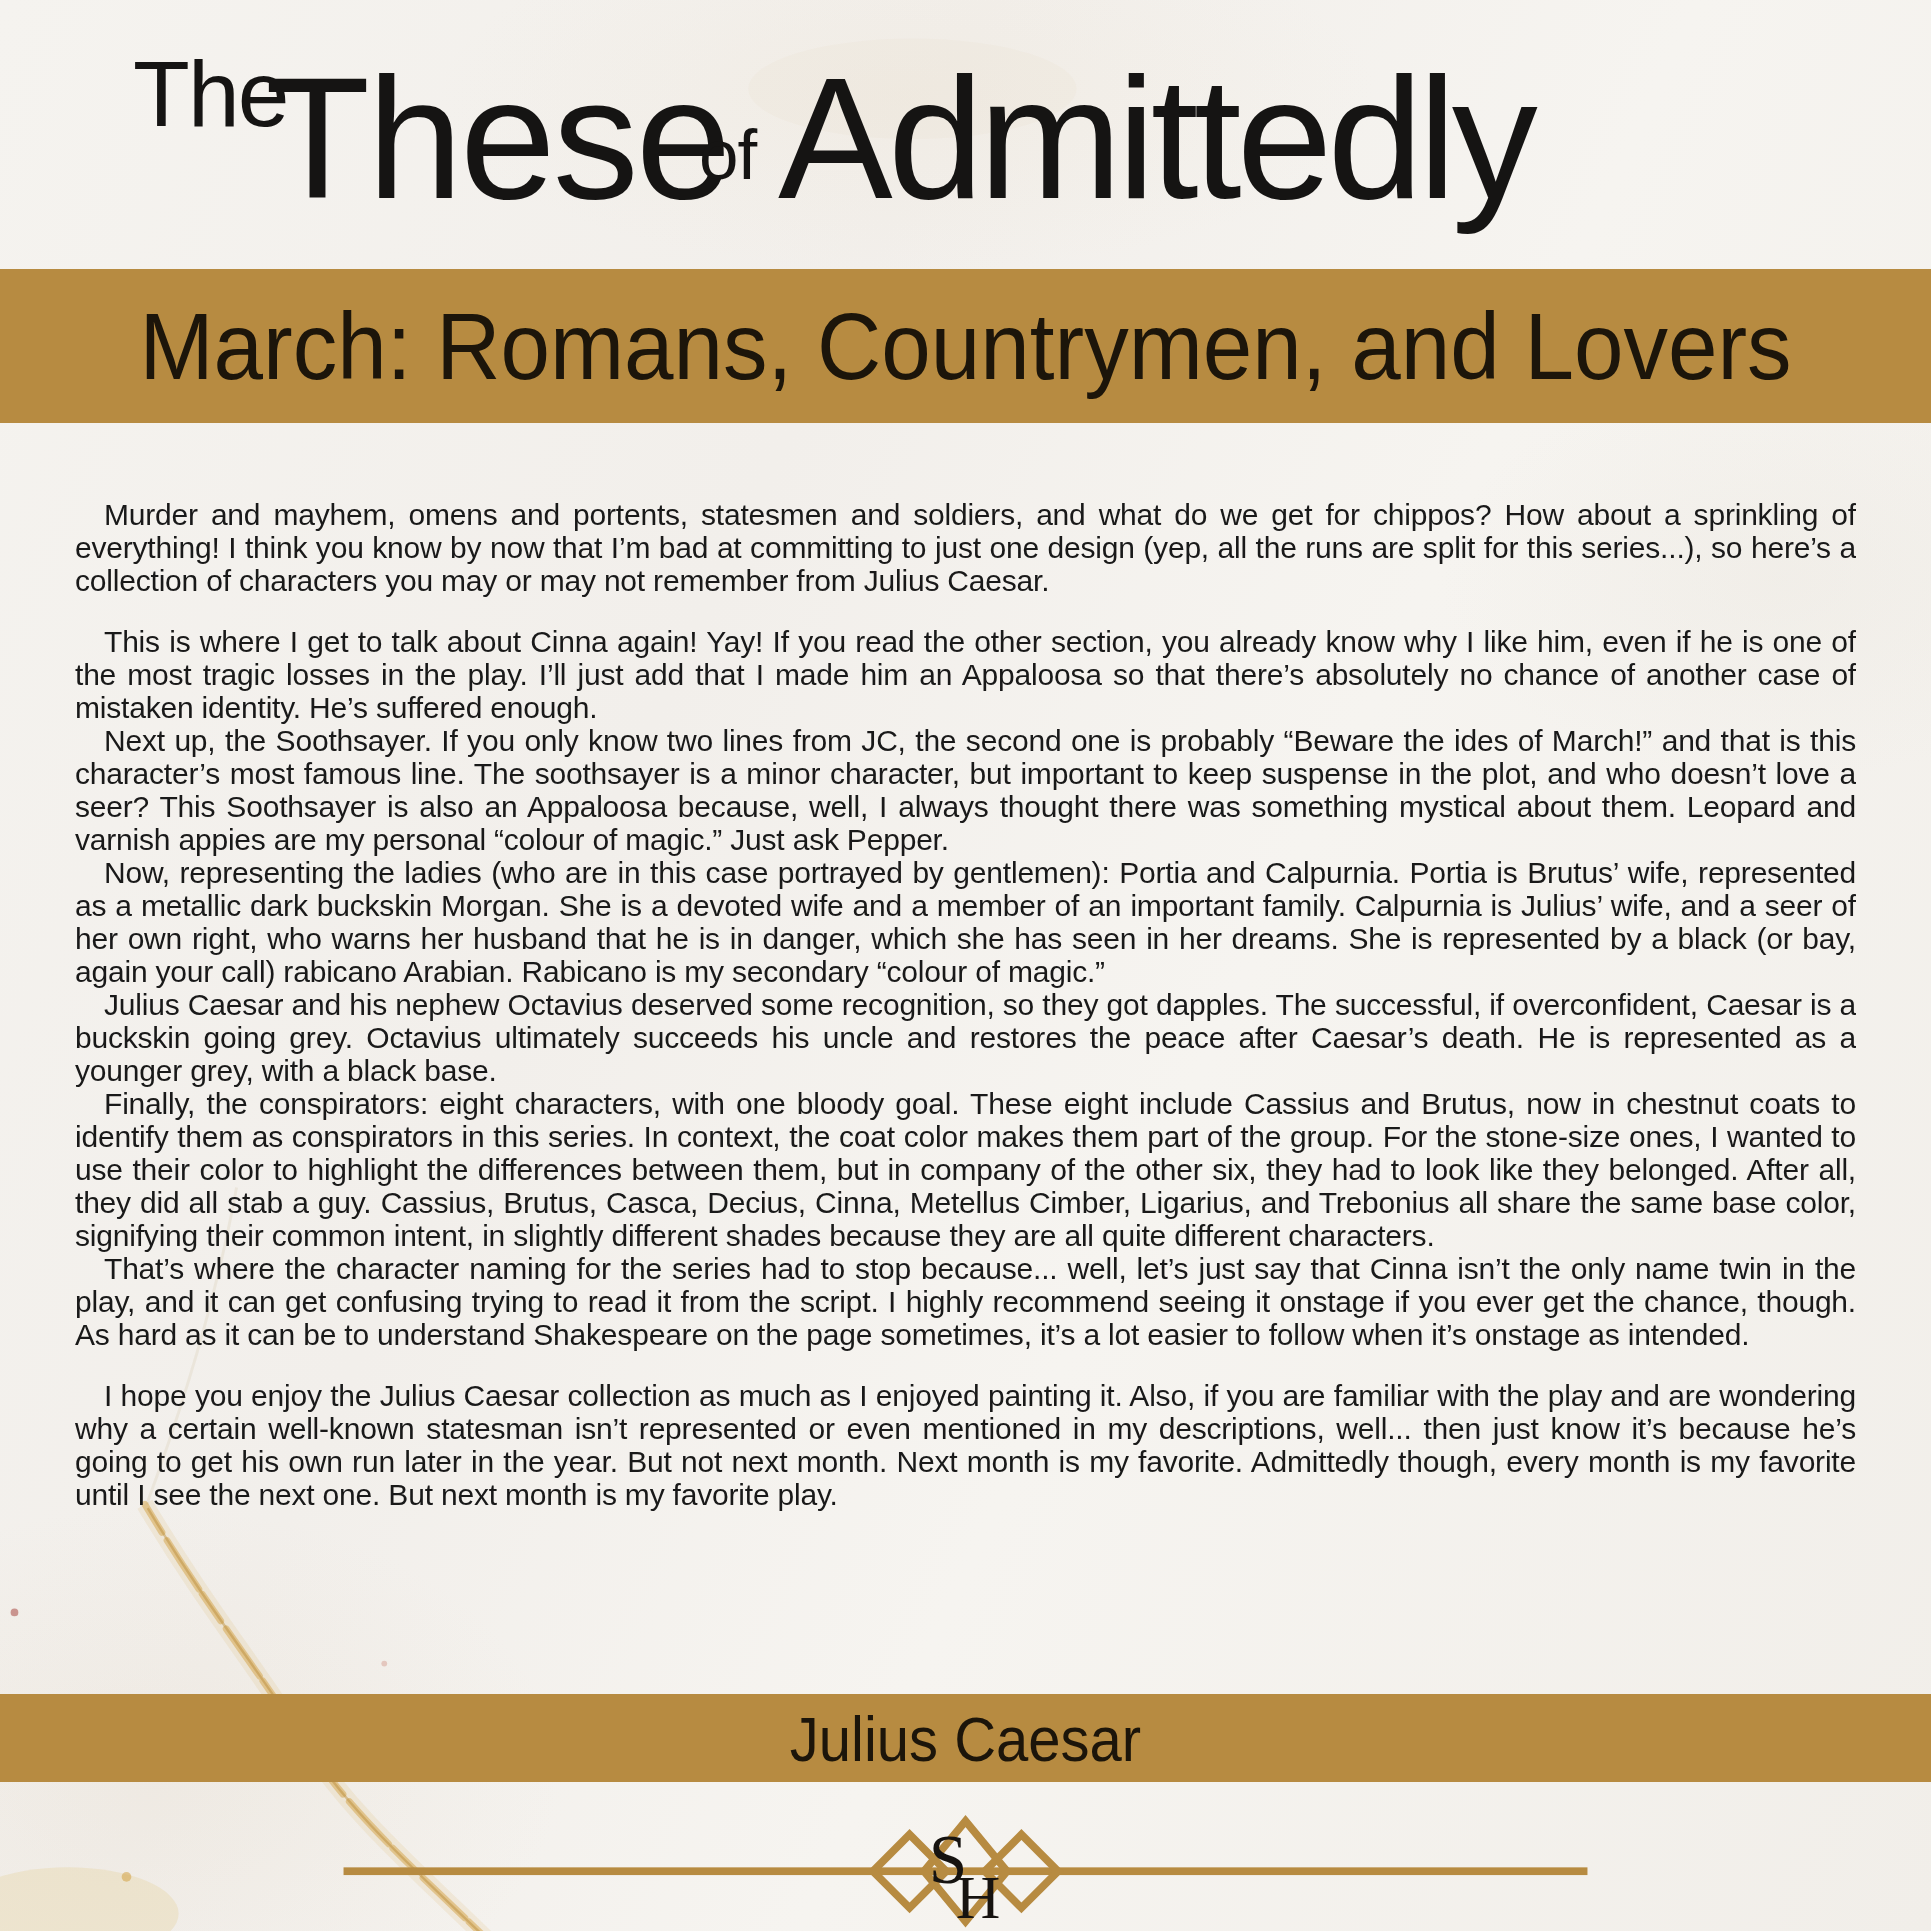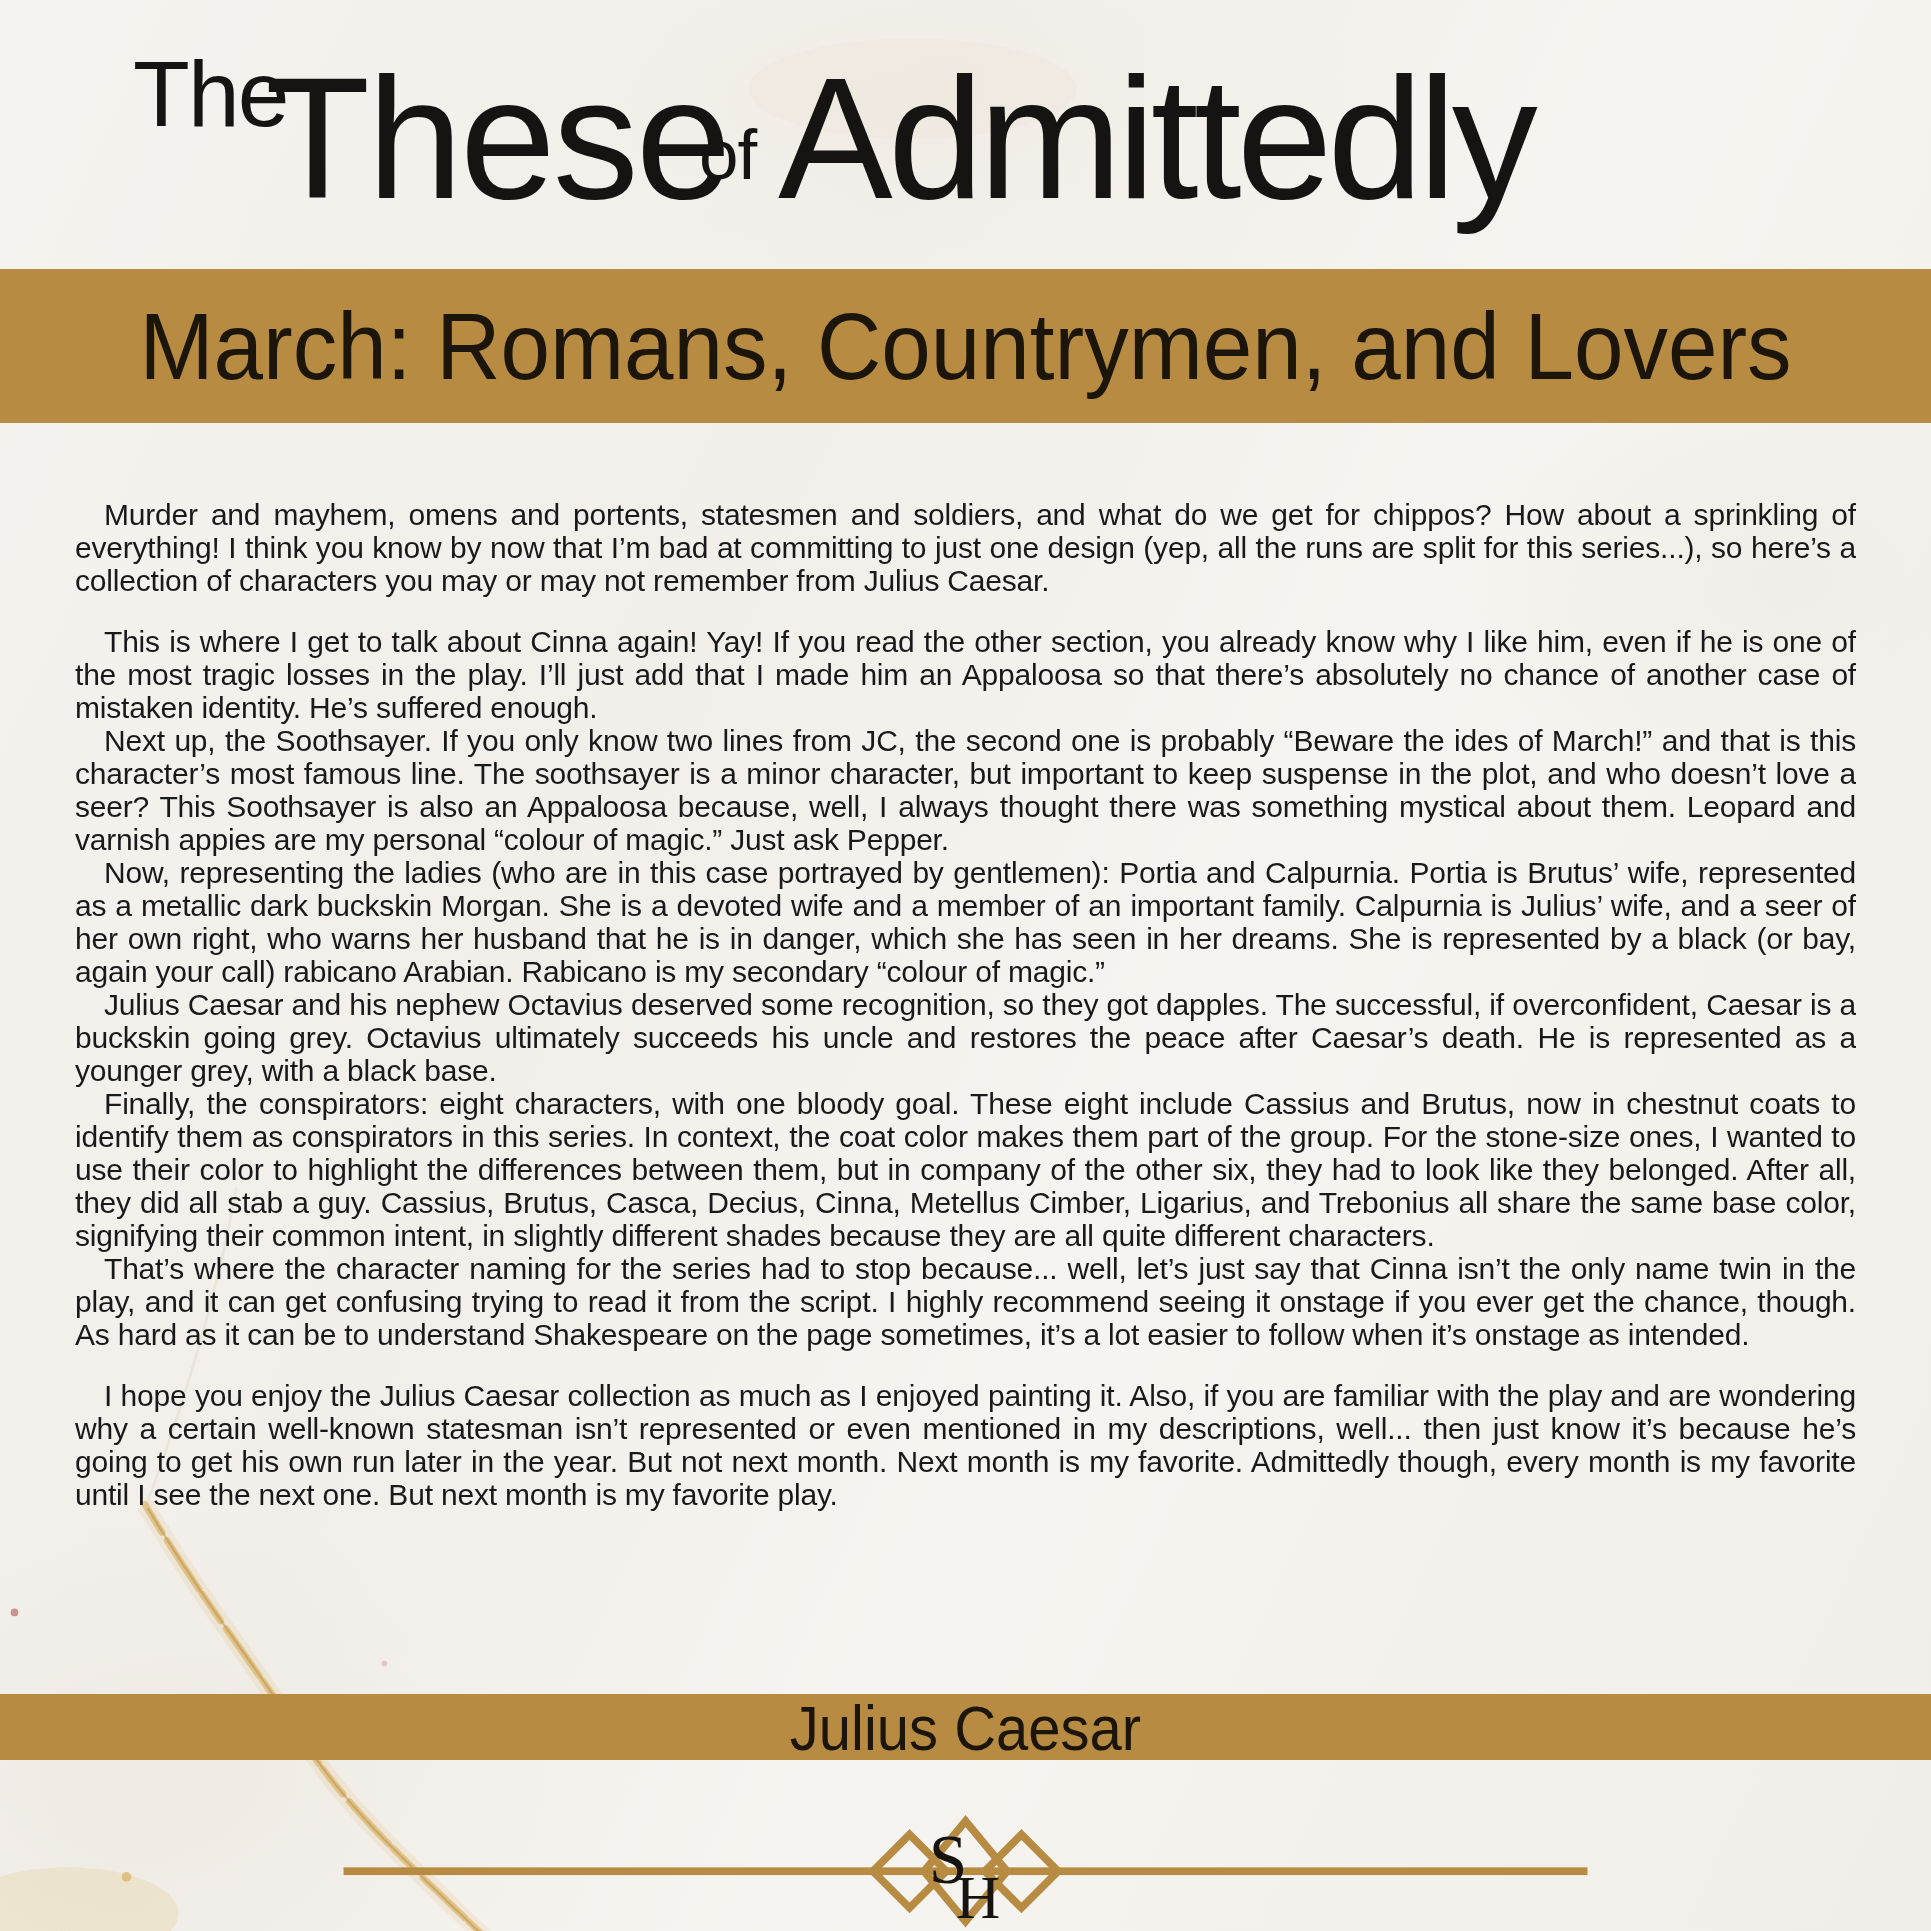--- a/index.html
+++ b/index.html
@@ -30,21 +30,21 @@
   .t-shakespeare{left:778px;top:39px;font-size:172px;letter-spacing:-4.8px;}
 
   
   .banner{
     background:var(--banner-gold,#b78b41);
     display:flex;align-items:center;justify-content:center;
     color:#1c150a;white-space:nowrap;
   }
   .banner-top{top:269px;height:154px;font-size:89px;letter-spacing:0px;transform-origin:center;}
   .banner-top .stretch{display:inline-block;transform:scaleY(1.06);}
-  .banner-bottom{top:1694px;height:66px;font-size:58px;}
+  .banner-bottom{top:1694px;height:88px;font-size:58px;}
   .banner-bottom .stretch{display:inline-block;transform:scaleY(1.08);}
 
   
   .body-text{
     top:498px;left:75px;right:75px;height:1188px;overflow:hidden;
     font-size:30px;line-height:33px;text-align:justify;
     letter-spacing:-0.2px;color:#191919;
   }
   .body-text p{margin:0;text-indent:29px;}
   .body-text p.sp-after{margin-bottom:28px;}

